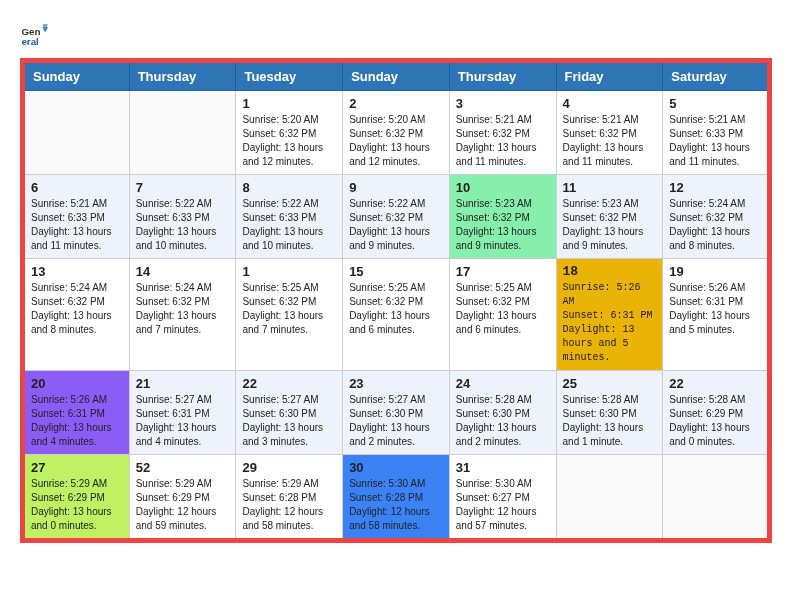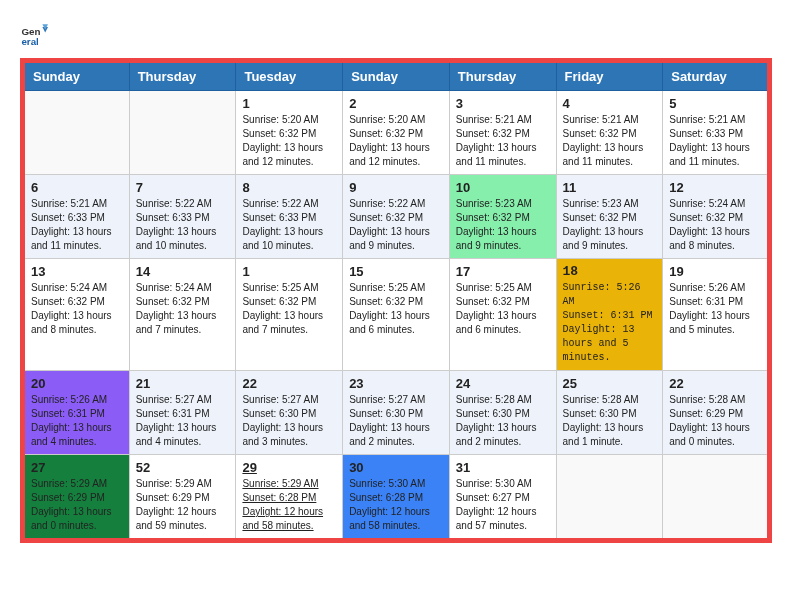--- a/index.html
+++ b/index.html
@@ -279,33 +279,33 @@
 Daylight: 13 hours and 1 minute.</div>
         </td>
         <td style="background: rgb(238, 243, 251);">
           <span class="day-number">22</span>
           <div class="day-info" style="white-space: pre-line;">Sunrise: 5:28 AM
 Sunset: 6:29 PM
 Daylight: 13 hours and 0 minutes.</div>
         </td>
       </tr>
       <tr>
-        <td style="background: #15803d;">
+        <td style="background: #bef264;">
           <span class="day-number">27</span>
           <div class="day-info" style="white-space: pre-line;">Sunrise: 5:29 AM
 Sunset: 6:29 PM
 Daylight: 13 hours and 0 minutes.</div>
         </td>
         <td style="background: rgb(255, 255, 255);">
           <span class="day-number">52</span>
           <div class="day-info" style="white-space: pre-line;">Sunrise: 5:29 AM
 Sunset: 6:29 PM
 Daylight: 12 hours and 59 minutes.</div>
         </td>
-        <td style="background: rgb(255, 255, 255); text-decoration: underline;">
+        <td style="background: rgb(255, 255, 255);">
           <span class="day-number">29</span>
           <div class="day-info" style="white-space: pre-line;">Sunrise: 5:29 AM
 Sunset: 6:28 PM
 Daylight: 12 hours and 58 minutes.</div>
         </td>
         <td style="background: #3b82f6;">
           <span class="day-number">30</span>
           <div class="day-info" style="white-space: pre-line;">Sunrise: 5:30 AM
 Sunset: 6:28 PM
 Daylight: 12 hours and 58 minutes.</div>

